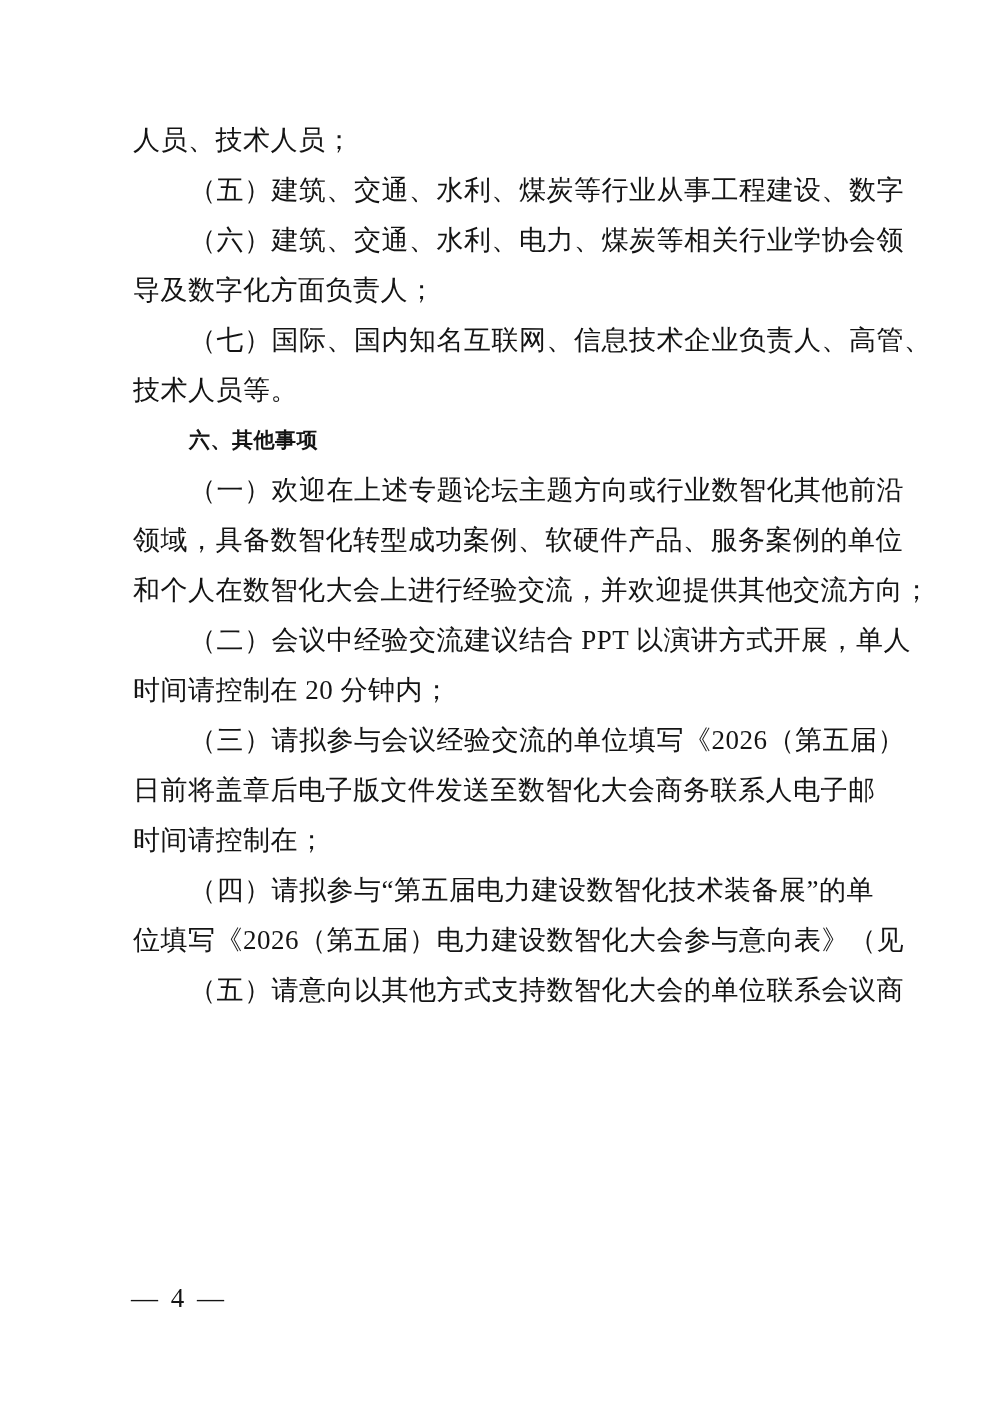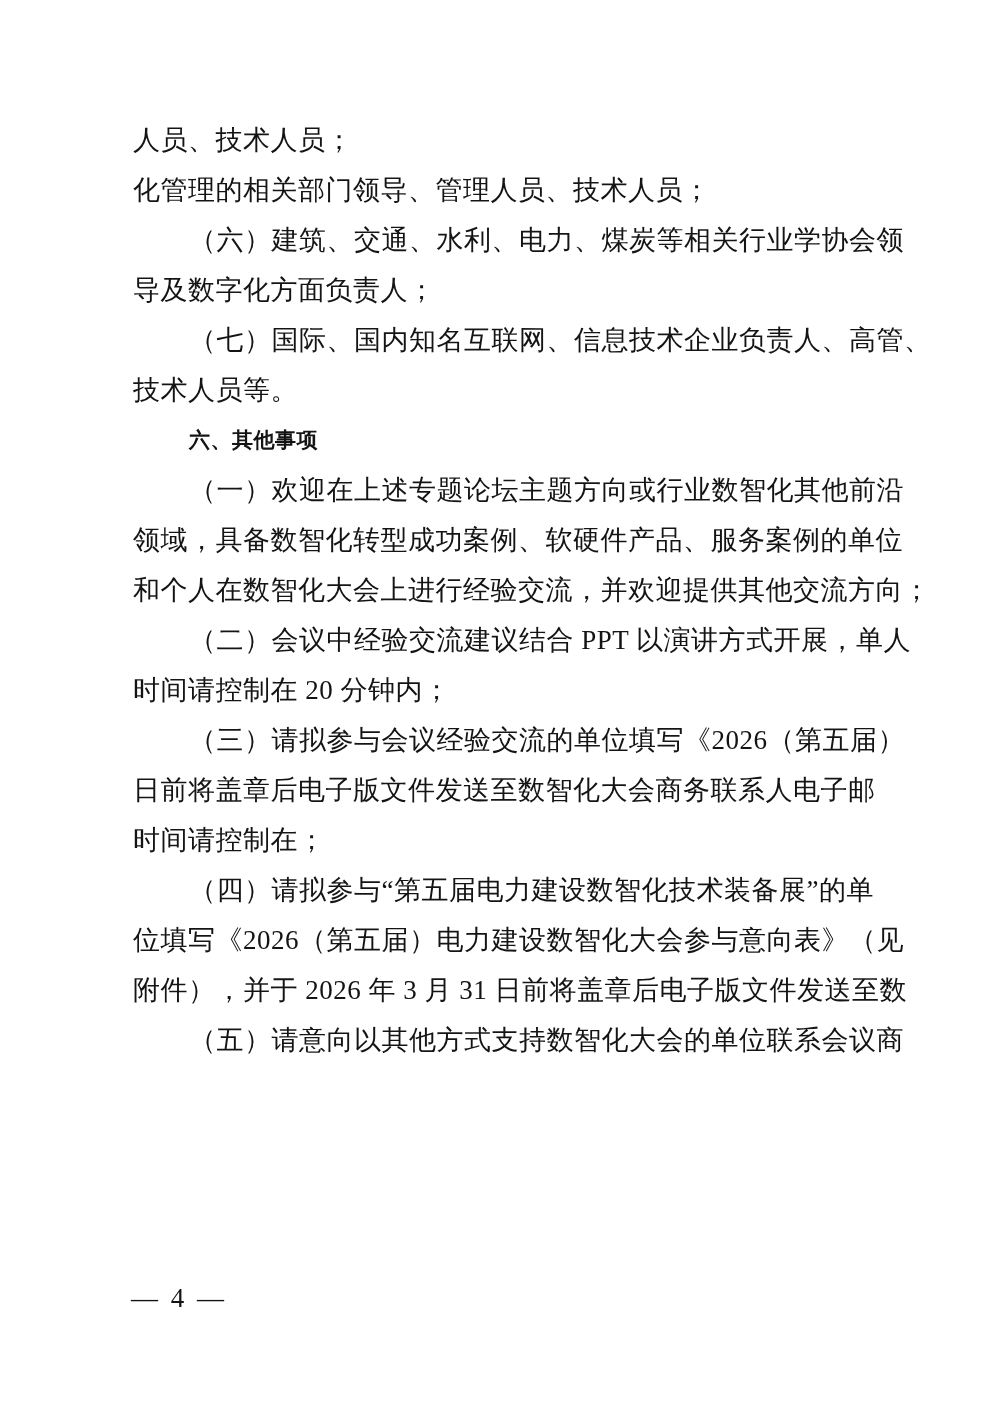--- a/index.html
+++ b/index.html
@@ -52,33 +52,32 @@
     font-family: "Liberation Serif", "DejaVu Serif", serif;
     color: #141414;
   }
 </style>
 </head>
 <body>
 
 <div class="page">
   <div class="doc-body" id="doc-body">
       <div class="line">人员、技术人员；</div>
-      <div class="line">化管理的相关部门领导、管理人员、技术人员；</div>
+      <div class="line ind just">（五）建筑、交通、水利、煤炭等行业从事工程建设、数字</div>
       <div class="line ind just">（六）建筑、交通、水利、电力、煤炭等相关行业学协会领</div>
       <div class="line">导及数字化方面负责人；</div>
       <div class="line ind just">（七）国际、国内知名互联网、信息技术企业负责人、高管、</div>
       <div class="line">技术人员等。</div>
       <div class="line ind head">六、其他事项</div>
       <div class="line ind just">（一）欢迎在上述专题论坛主题方向或行业数智化其他前沿</div>
       <div class="line just">领域，具备数智化转型成功案例、软硬件产品、服务案例的单位</div>
       <div class="line just">和个人在数智化大会上进行经验交流，并欢迎提供其他交流方向；</div>
       <div class="line ind just">（二）会议中经验交流建议结合 PPT 以演讲方式开展，单人</div>
       <div class="line">时间请控制在 20 分钟内；</div>
       <div class="line ind just">（三）请拟参与会议经验交流的单位填写《2026（第五届）</div>
       <div class="line just">日前将盖章后电子版文件发送至数智化大会商务联系人电子邮</div>
       <div class="line">时间请控制在；</div>
       <div class="line ind just">（四）请拟参与“第五届电力建设数智化技术装备展”的单</div>
       <div class="line just">位填写《2026（第五届）电力建设数智化大会参与意向表》（见</div>
-      <div class="line just">附件），并于 2026 年 3 月 31 日前将盖章后电子版文件发送至数</div>
       <div class="line ind just">（五）请意向以其他方式支持数智化大会的单位联系会议商</div>
     </div>
   <div class="page-number">— 4 —</div>
 </div>
 
 </body></html>

